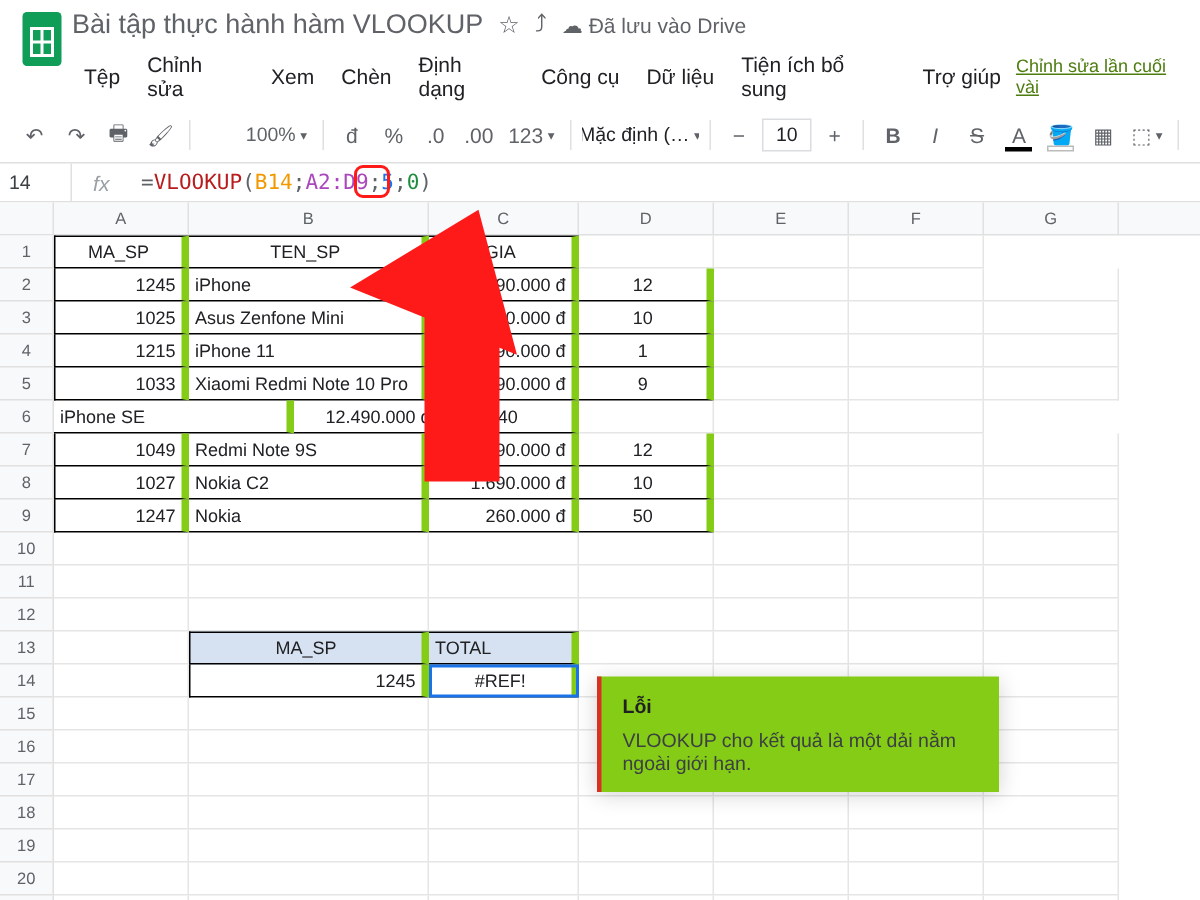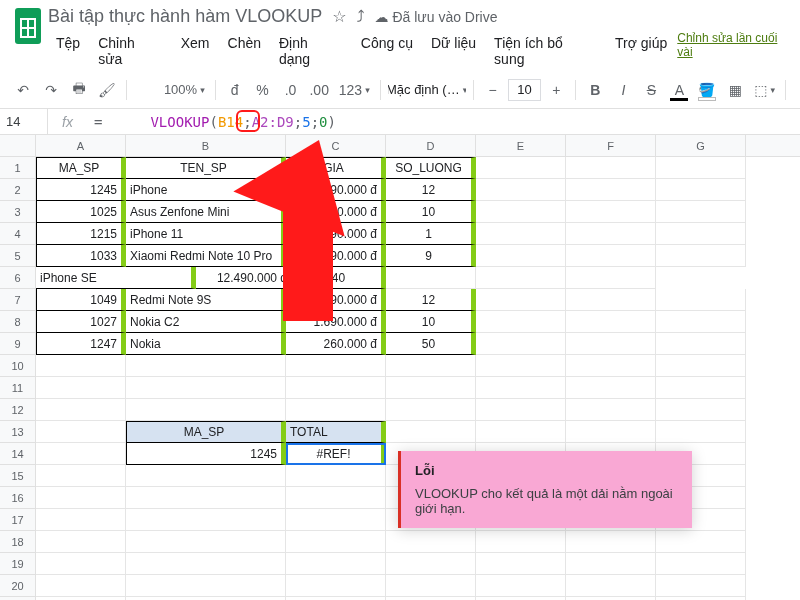--- a/index.html
+++ b/index.html
@@ -47,21 +47,21 @@
   .title-row {
     display: flex;
     align-items: center;
     gap: 10px;
   }
   .doc-title { font-size: 18px; color:#5f6368; }
   .title-icon { color:#5f6368; font-size:16px; }
   .drive-saved { color:#5f6368; font-size:14px; }
   .menu-row {
     display: flex;
-    align-items: flex-start;
+    align-items: center;
     gap: 2px;
     margin-top: 4px;
     font-size: 14px;
     color: #202124;
   }
   .menu-item { padding: 4px 8px; cursor: pointer; border-radius:3px; }
   .last-edit {
     color:#4d7c0f;
     text-decoration: underline;
     font-size:12px;
@@ -138,21 +138,21 @@
   }
   .formula {
     flex:1;
     font-family: "Consolas","Menlo",monospace;
     font-size:14px;
     padding:0 6px;
     position:relative;
     display:flex;align-items:center;
     height:100%;
   }
-  .ftxt span.fn{color:#a21caf;margin-left:48px;}
+  .ftxt span.fn{color:#b91c1c;}
   .ftxt span.ref1{color:#f29900;}
   .ftxt span.ref2{color:#ab47bc;}
   .ftxt span.num{color:#1a73e8;}
   .ftxt span.num2{color:#1e8e3e;}
   .ftxt span.pun{color:#5f6368;}
   .red-ring{
     position:absolute;
     border:2px solid #ff1a1a;
     border-radius:6px;
     width:24px;height:22px;
@@ -221,22 +221,22 @@
   .sub-head{background:#d6e2f1;}
   
   .active-cell{
     position:absolute;
     border:2px solid #1a73e8;
     pointer-events:none;
   }
   
   .err-card{
     position:absolute;
-    width:294px;
-    background:#f9a8d4;
+    width:268px;
+    background:#84cc16;
     box-shadow:0 2px 14px rgba(0,0,0,0.18);
     border-left:3px solid #d93025;
     padding:12px 14px;
     font-size:13px;
     color:#3c4043;
   }
   .err-title{font-weight:bold;margin-bottom:8px;color:#202124;}
   
   .red-arrow{
     position:absolute;
@@ -365,21 +365,20 @@
         <div class="rh">18</div>
         <div class="rh">19</div>
         <div class="rh">20</div>
         <div class="rh">21</div>
       </div>
     <div class="cells" id="cells">
         <div class="crow">
           <div class="cell cA hcell bt bb center bl br">MA_SP</div>
           <div class="cell cB hcell bt bb center br">TEN_SP</div>
           <div class="cell cC hcell bt bb center br">GIA</div>
-          <div class="cell cD hcell bt bb center br">SO_LUONG</div>
           <div class="cell cE"></div>
           <div class="cell cF"></div>
           <div class="cell cG"></div>
         </div>
         <div class="crow">
           <div class="cell cA right bl br bb">1245</div>
           <div class="cell cB br bb">iPhone</div>
           <div class="cell cC right br bb">29.990.000 đ</div>
           <div class="cell cD center br bb">12</div>
           <div class="cell cE"></div>

